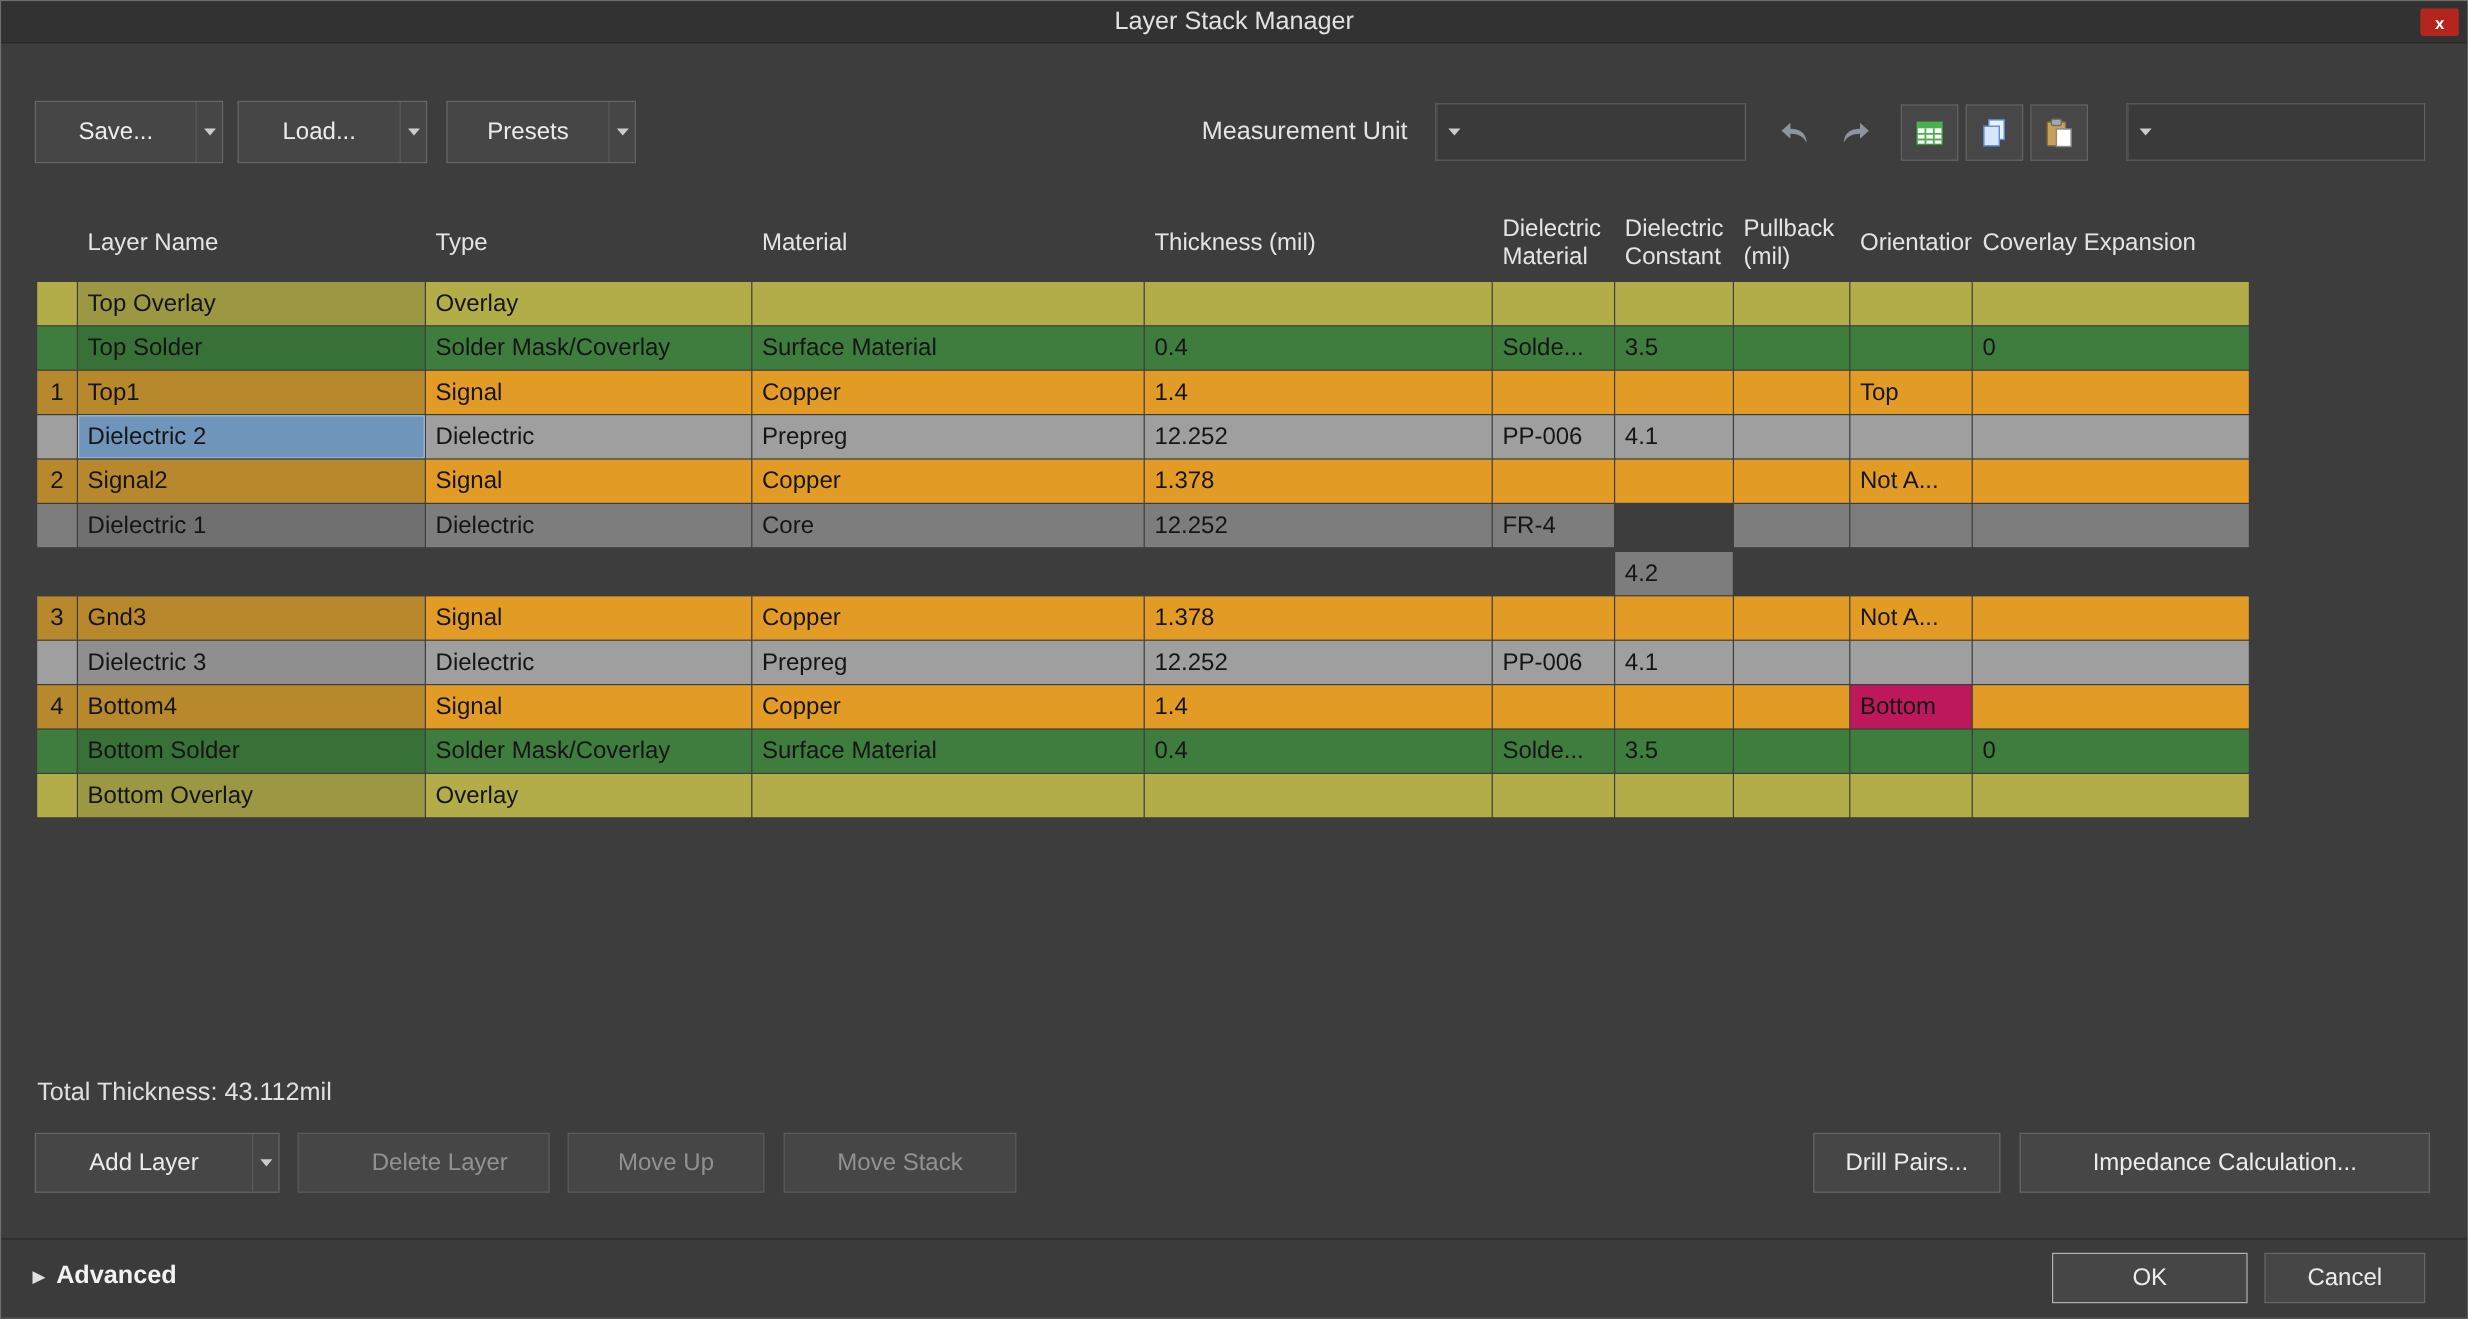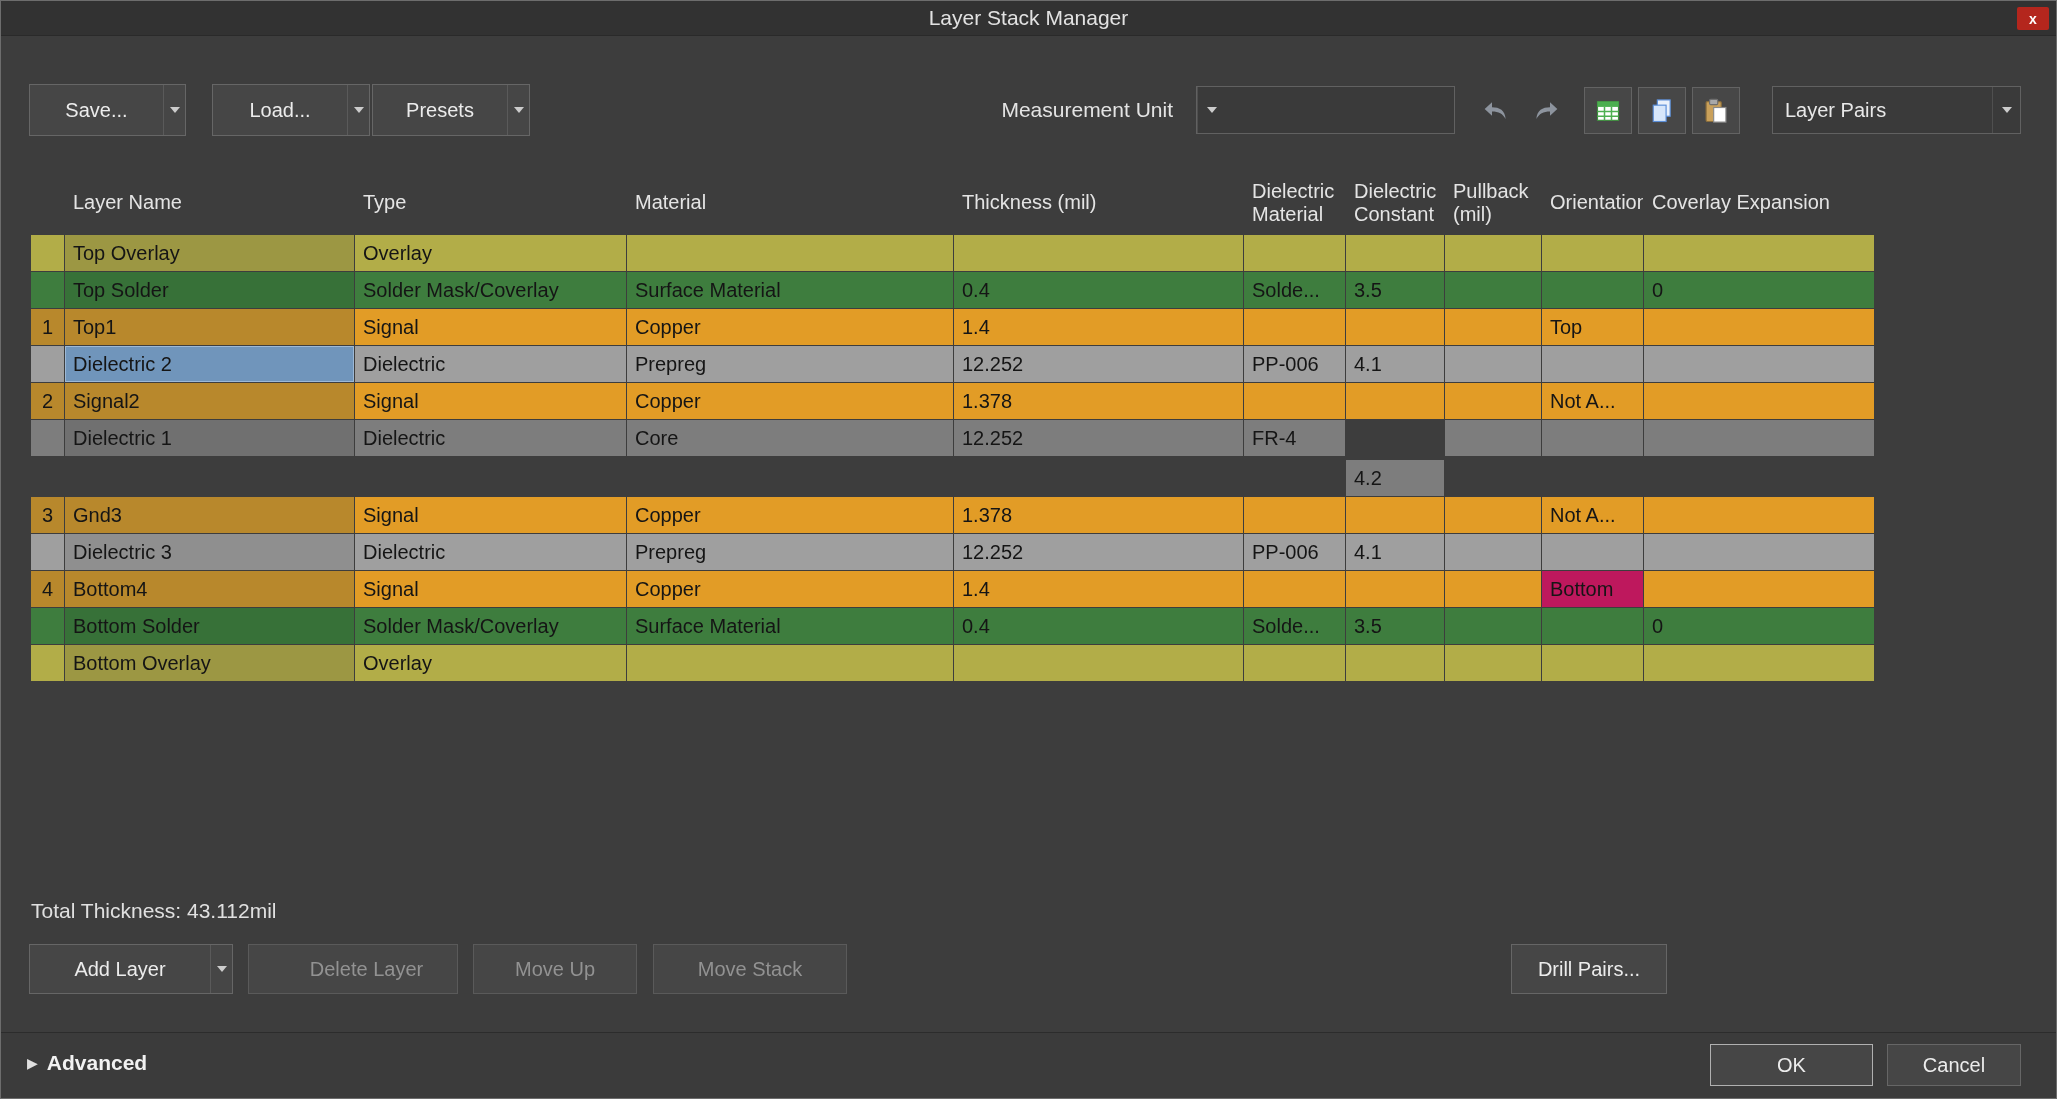--- a/index.html
+++ b/index.html
@@ -111,21 +111,21 @@
 
   <div class="toolbar">
 
     <div class="btn tb-abs" style="left:28px; width:157px;">
       <span class="label">Save...</span>
       <span class="arrow-sec">
           <span class="caret"></span>
         </span>
     </div>
 
-    <div class="btn tb-abs" style="left:211px; width:158px;">
+    <div class="btn tb-abs" style="left:197px; width:158px;">
       <span class="label">Load...</span>
       <span class="arrow-sec">
           <span class="caret"></span>
         </span>
     </div>
 
     <div class="btn tb-abs" style="left:371px; width:158px;">
       <span class="label">Presets</span>
       <span class="arrow-sec">
           <span class="caret"></span>
@@ -168,21 +168,20 @@
     </div>
     <div class="icon-tile" style="left:1691px;">
       <svg width="28" height="28" viewBox="0 0 24 24">
         <rect x="3.5" y="4" width="13" height="17" rx="1" fill="#c9a05a" stroke="#8a6d3b"></rect>
         <rect x="6.5" y="2" width="7" height="4.5" rx="1" fill="#a8a8a8" stroke="#6e6e6e"></rect>
         <rect x="10" y="9" width="10.5" height="12.5" fill="#ffffff" stroke="#8a8a8a"></rect>
       </svg>
     </div>
 
     <div class="combo" style="left:1771px; width:249px;">
-      <span class="val">Layer Pairs</span>
       <span class="dd">
           <span class="caret"></span>
         </span>
     </div>
   </div>
 
   <div class="grid">
     <div class="grid-header">
         <div class="hcell" style="width: 33px;"></div>
         <div class="hcell" style="width: 289px;">Layer Name</div>
@@ -345,20 +344,23 @@
     </div>
     <div class="btn2 disabled" style="left:472px; width:164px;">
       <span class="label">Move Up</span>
     </div>
     <div class="btn2 disabled" style="left:652px; width:194px;">
       <span class="label">Move Stack</span>
     </div>
     <div class="btn2" style="left:1510px; width:156px;">
       <span class="label">Drill Pairs...</span>
     </div>
+    <div class="btn2" style="left:1682px; width:342px;">
+      <span class="label">Impedance Calculation...</span>
+    </div>
   </div>
 
   <div class="bottombar">
     <div class="advanced">
       <span class="adv-tri">▶</span>
       <span class="adv-text">Advanced</span>
     </div>
     <div class="dlg-btn default" style="left:1709px; width:163px;">OK</div>
     <div class="dlg-btn" style="left:1886px; width:134px;">Cancel</div>
   </div>

